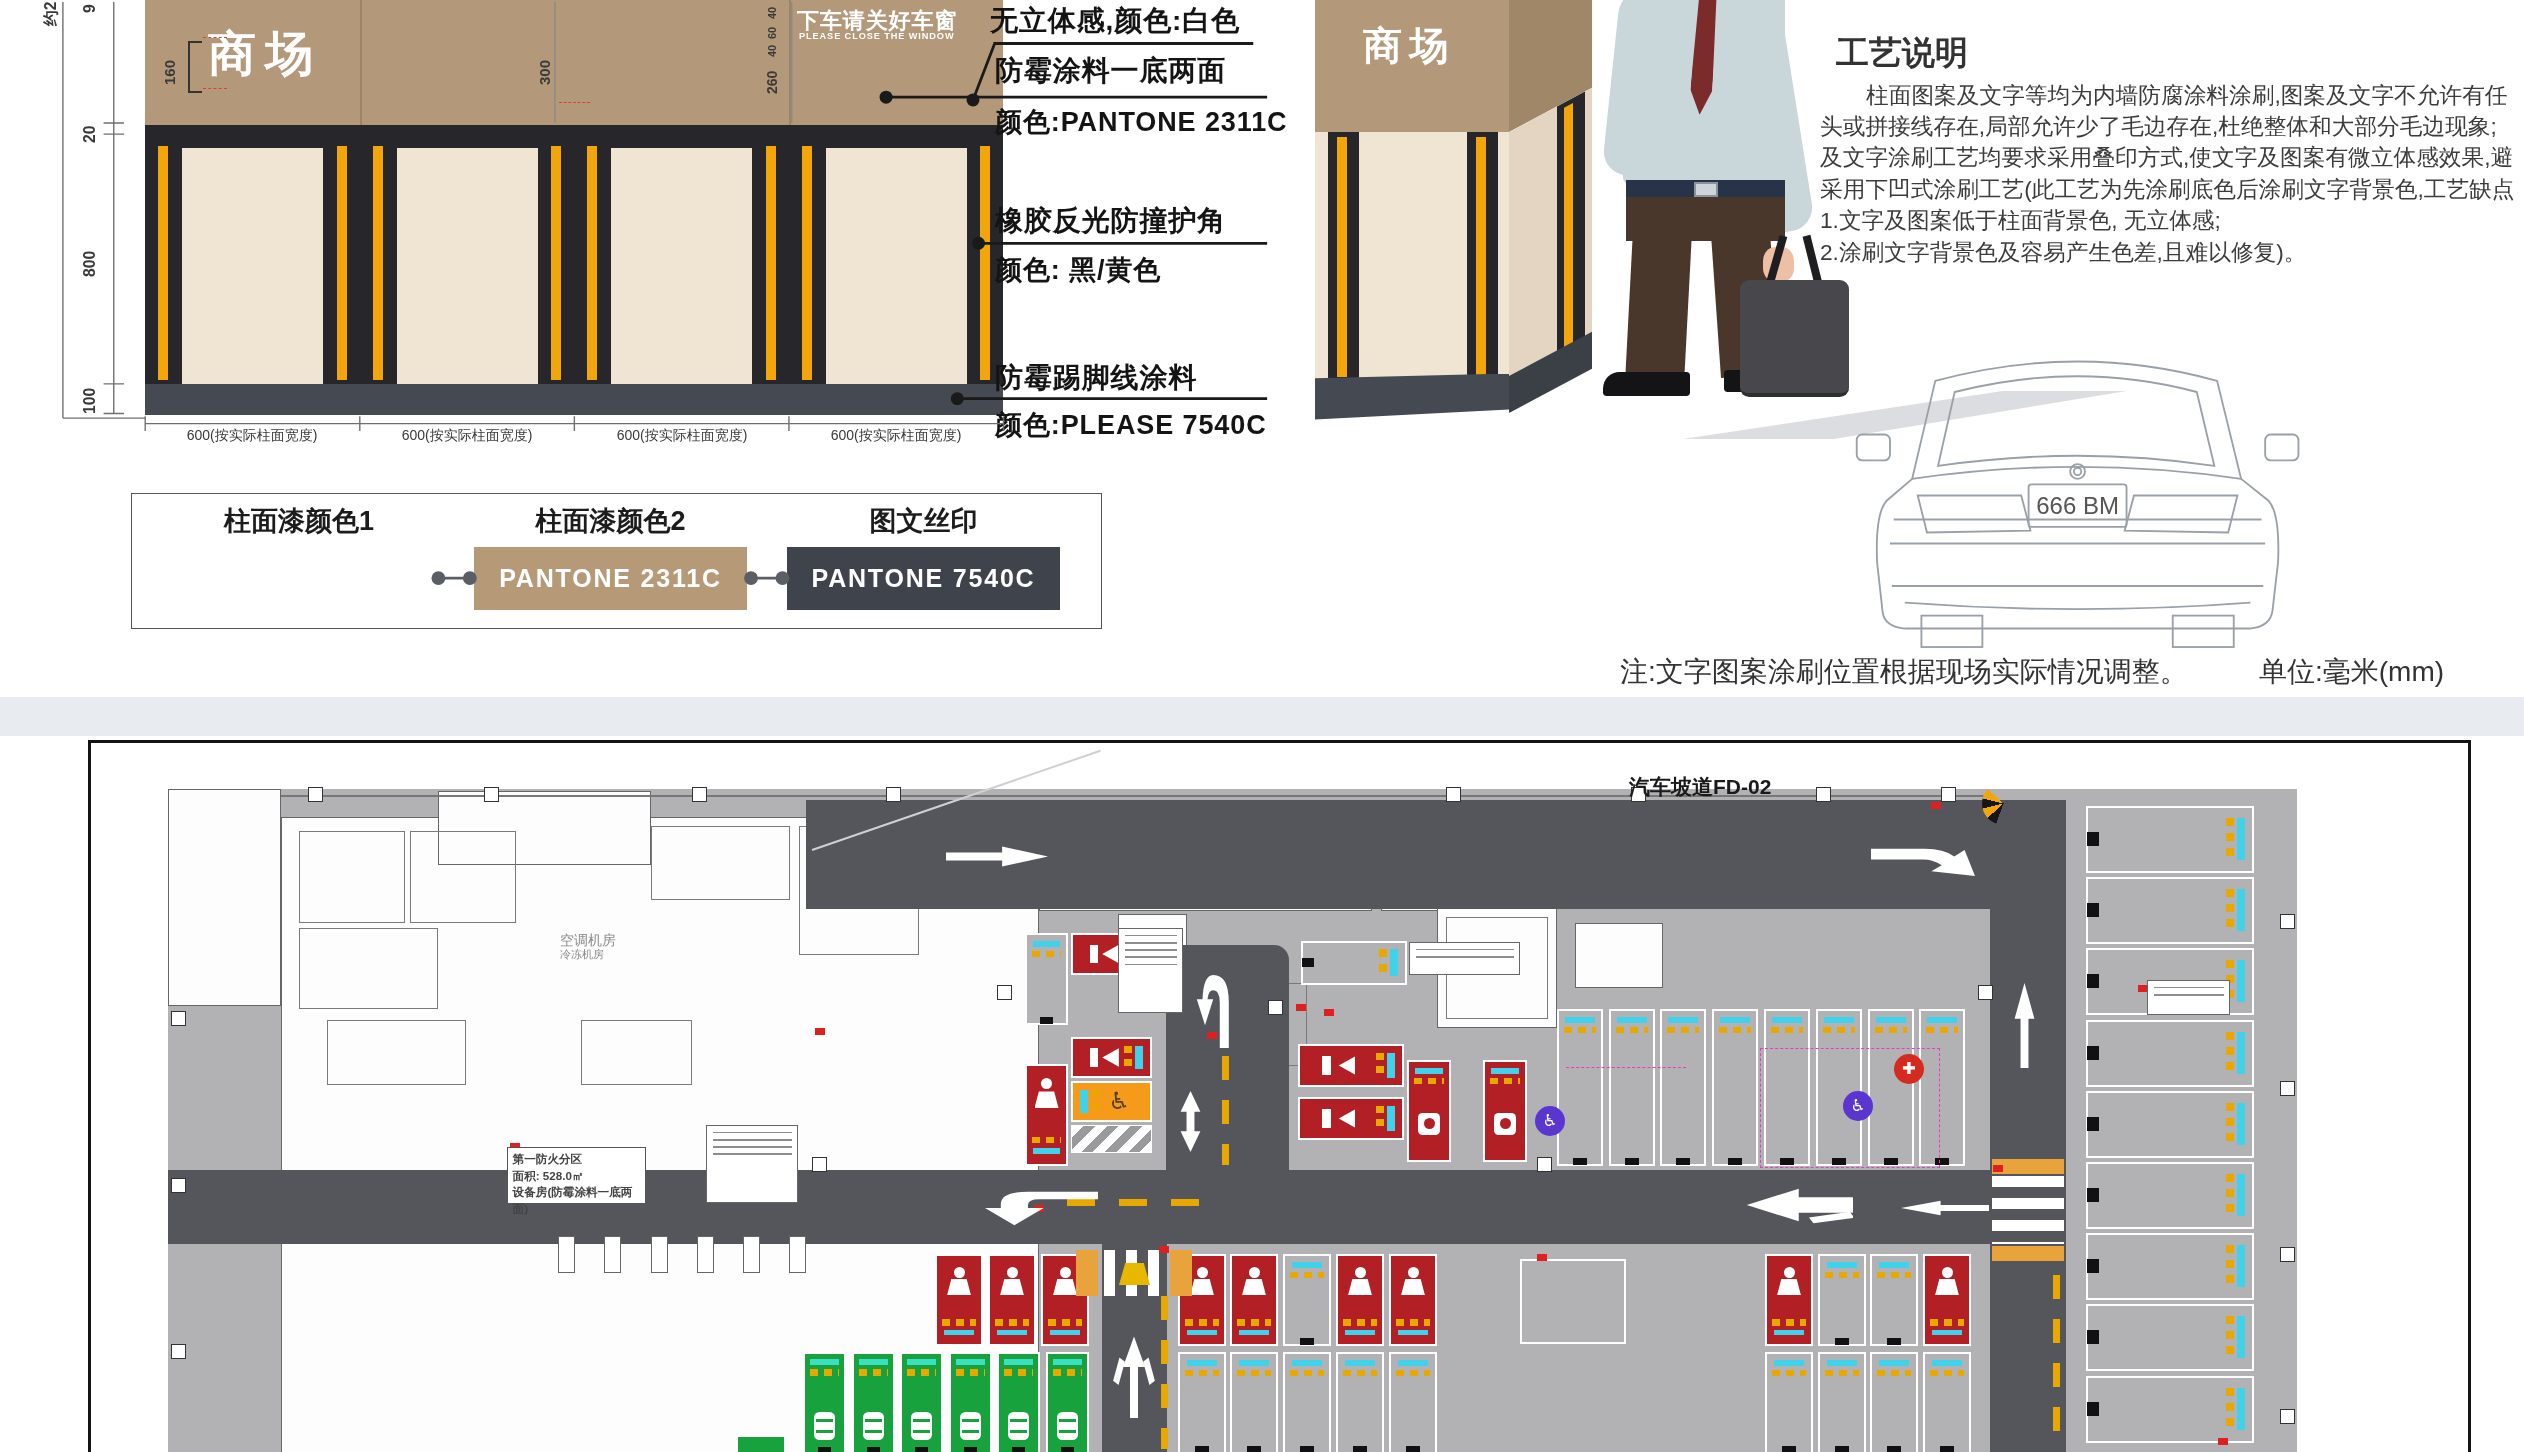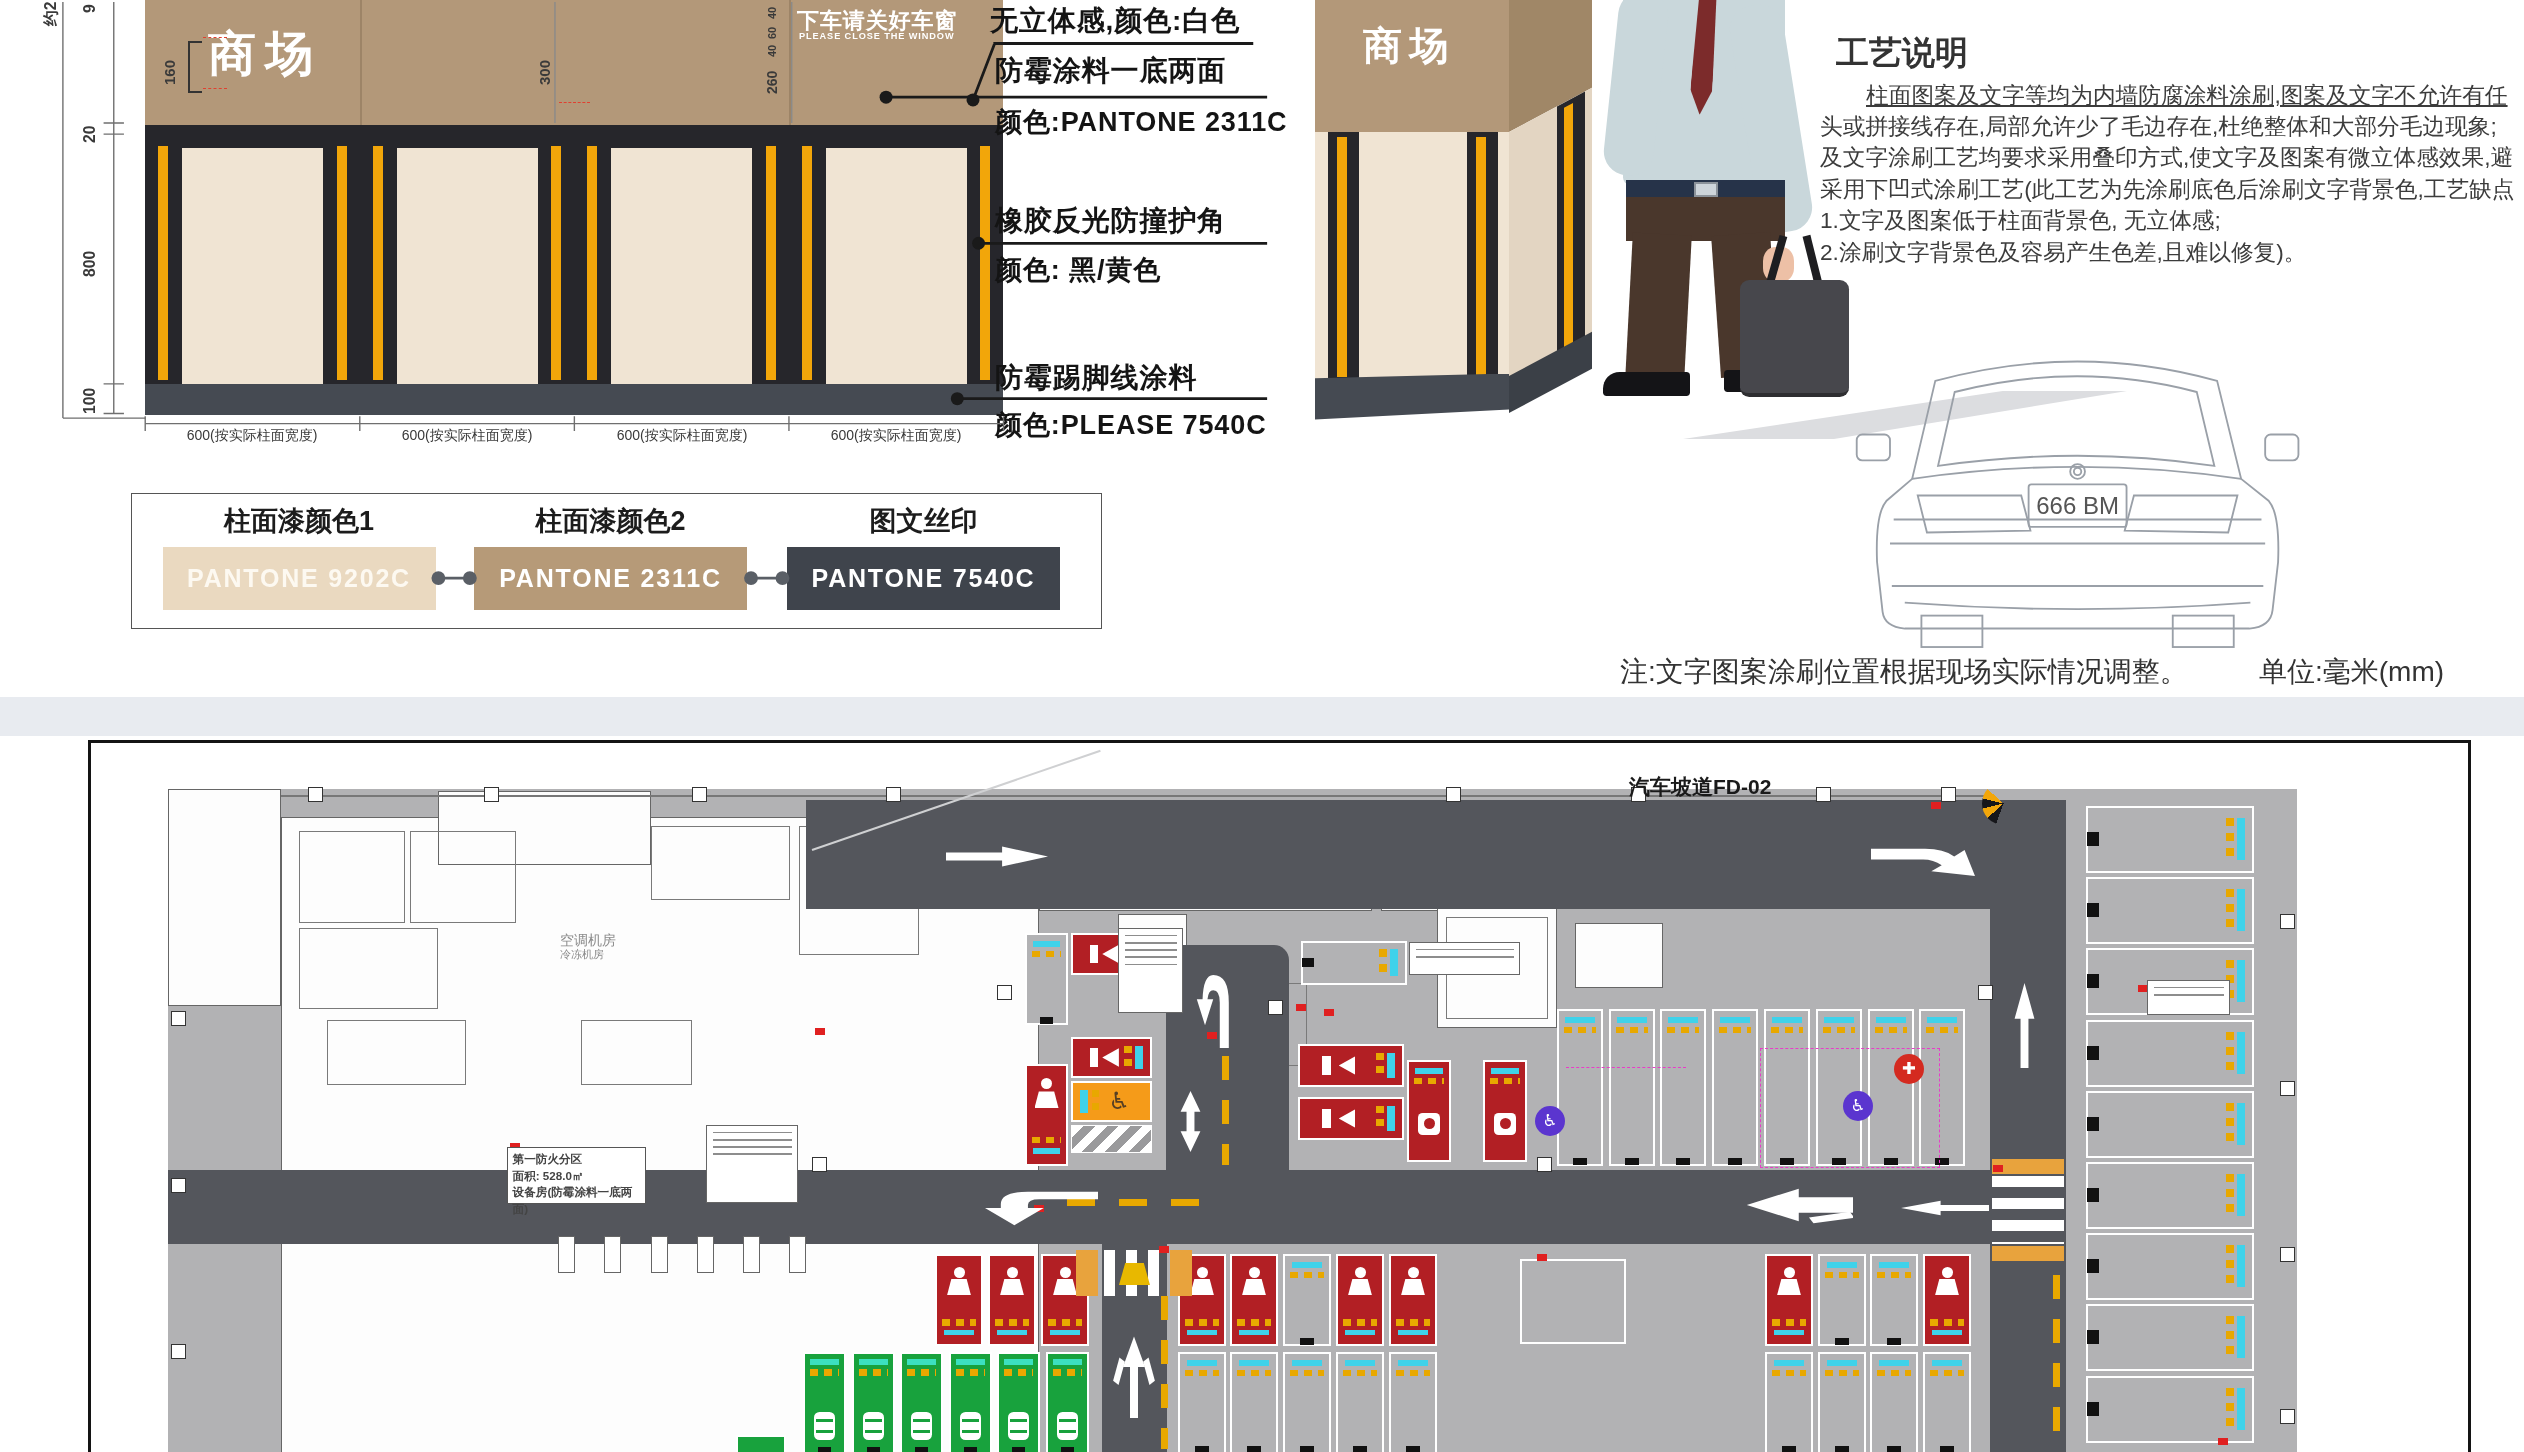--- a/index.html
+++ b/index.html
@@ -77,21 +77,20 @@
       <div class="callout-t" style="left: 995px; top: 52px; font-size: 28px;">防霉涂料一底两面</div>
       <div class="callout-t" style="left: 995px; top: 104px; font-size: 27px;">颜色:PANTONE 2311C</div>
       <div class="callout-t" style="left: 995px; top: 202px; font-size: 28px;">橡胶反光防撞护角</div>
       <div class="callout-t" style="left: 995px; top: 252px; font-size: 27px;">颜色: 黑/黄色</div>
       <div class="callout-t" style="left: 995px; top: 359px; font-size: 28px;">防霉踢脚线涂料</div>
       <div class="callout-t" style="left: 995px; top: 407px; font-size: 27px;">颜色:PLEASE 7540C</div>
     </div>
 
   <div class="abs" id="legend" style="left:131px;top:493px;width:971px;height:136px;background:#fff;border:1.8px solid #555;box-sizing:border-box;">
       <div class="abs" style="left: 30.5px; top: 9.2px; width: 273px; text-align: center; font-size: 27px; font-weight: bold; color: rgb(28, 28, 28); white-space: nowrap;">柱面漆颜色1</div>
-      <div class="abs" style="left: 30.5px; top: 53px; width: 273px; height: 63px; background: rgb(234, 217, 192); display: flex; align-items: center; justify-content: center; font-size: 25px; font-weight: bold; letter-spacing: 1.8px; color: rgb(253, 249, 241); white-space: nowrap;">PANTONE 9202C</div>
       <div class="abs" style="left: 342px; top: 9.2px; width: 273px; text-align: center; font-size: 27px; font-weight: bold; color: rgb(28, 28, 28); white-space: nowrap;">柱面漆颜色2</div>
       <div class="abs" style="left: 342px; top: 53px; width: 273px; height: 63px; background: rgb(182, 154, 120); display: flex; align-items: center; justify-content: center; font-size: 25px; font-weight: bold; letter-spacing: 1.8px; color: rgb(255, 255, 255); white-space: nowrap;">PANTONE 2311C</div>
       <div class="abs" style="left: 655px; top: 9.2px; width: 273px; text-align: center; font-size: 27px; font-weight: bold; color: rgb(28, 28, 28); white-space: nowrap;">图文丝印</div>
       <div class="abs" style="left: 655px; top: 53px; width: 273px; height: 63px; background: rgb(63, 68, 76); display: flex; align-items: center; justify-content: center; font-size: 25px; font-weight: bold; letter-spacing: 1.8px; color: rgb(255, 255, 255); white-space: nowrap;">PANTONE 7540C</div>
     </div>
 
   <div class="abs" id="persp" style="left:1315px;top:-7.4px;width:277px;height:435px;">
       <div class="abs" style="left: 0px; top: 0px; width: 194px; height: 427px; overflow: hidden;">
         <div class="abs" style="left: 0px; top: 0px; width: 100%; height: 139px; background: rgb(179, 152, 121);"></div>
         <div class="abs" style="left: 0px; top: 139px; width: 100%; height: 252px; background: rgb(240, 228, 211);"></div>
@@ -125,21 +124,21 @@
       <div class="abs" style="left: 31px; top: 414px; width: 87px; height: 24px; background: rgb(20, 20, 23); border-radius: 16.6px 3.7px 3.7px;"></div>
       <div class="abs" style="left: 152px; top: 412px; width: 81px; height: 22px; background: rgb(20, 20, 23); border-radius: 3.7px 16.6px 3.7px 3.7px;"></div>
       <div class="abs" style="left: 191px; top: 289px; width: 31px; height: 35px; background: rgb(237, 192, 166); border-radius: 40%;"></div>
       <div class="abs" style="left: 200px; top: 277px; width: 8.3px; height: 54px; background: rgb(30, 30, 33); transform: rotate(16deg);"></div>
       <div class="abs" style="left: 237px; top: 277px; width: 8.3px; height: 54px; background: rgb(30, 30, 33); transform: rotate(-14deg);"></div>
       <div class="abs" style="left: 168px; top: 322px; width: 109px; height: 113px; background: rgb(71, 71, 76); border-radius: 9.2px; border-bottom: 4.6px solid rgb(46, 46, 49);"></div>
     </div>
 
   <div class="abs nw" style="left:1836px;top:31px;font-size:33px;font-weight:bold;color:#333;">工艺说明</div>
   <div id="proclines">
-      <div class="proc-line" style="left: 1866px; top: 80px; font-size: 22.7px; text-decoration: underline;">柱面图案及文字等均为内墙防腐涂料涂刷,图案及文字不允许有任</div>
+      <div class="proc-line" style="left: 1866px; top: 80px; font-size: 22.7px;">柱面图案及文字等均为内墙防腐涂料涂刷,图案及文字不允许有任</div>
       <div class="proc-line" style="left: 1820px; top: 111px; font-size: 22.7px;">头或拼接线存在,局部允许少了毛边存在,杜绝整体和大部分毛边现象;</div>
       <div class="proc-line" style="left: 1820px; top: 142px; font-size: 22.7px;">及文字涂刷工艺均要求采用叠印方式,使文字及图案有微立体感效果,避</div>
       <div class="proc-line" style="left: 1820px; top: 174px; font-size: 22.7px;">采用下凹式涂刷工艺(此工艺为先涂刷底色后涂刷文字背景色,工艺缺点</div>
       <div class="proc-line" style="left: 1820px; top: 205px; font-size: 22.7px;">1.文字及图案低于柱面背景色, 无立体感;</div>
       <div class="proc-line" style="left: 1820px; top: 237px; font-size: 22.7px;">2.涂刷文字背景色及容易产生色差,且难以修复)。</div>
     </div>
 
   <div class="abs" style="left:1829px;top:305px;">
     <svg width="499" height="344" viewBox="0 0 540 372" fill="none" stroke="#9aa0a8" stroke-width="2">
       <path d="M115,82 Q270,40 420,82 L446,188 Q270,162 90,188 Z"></path>

